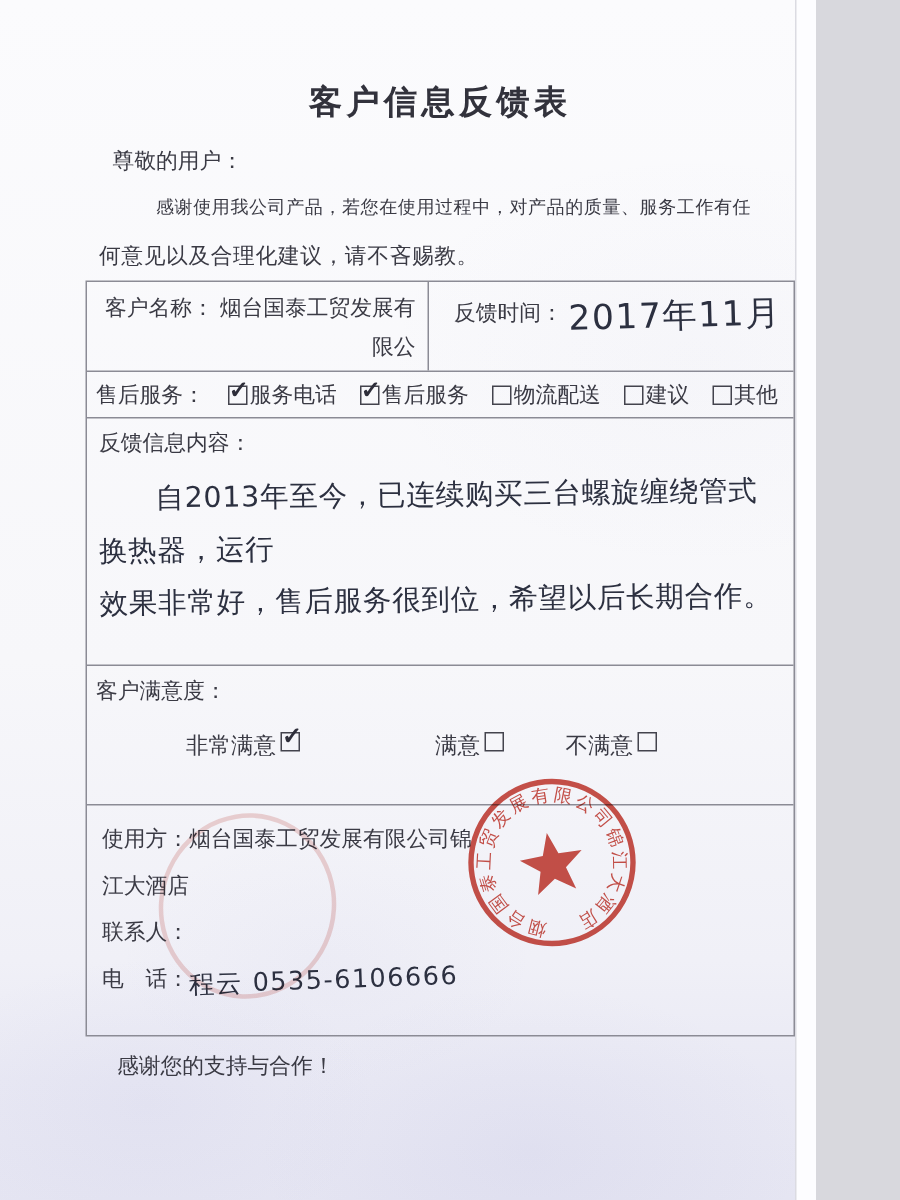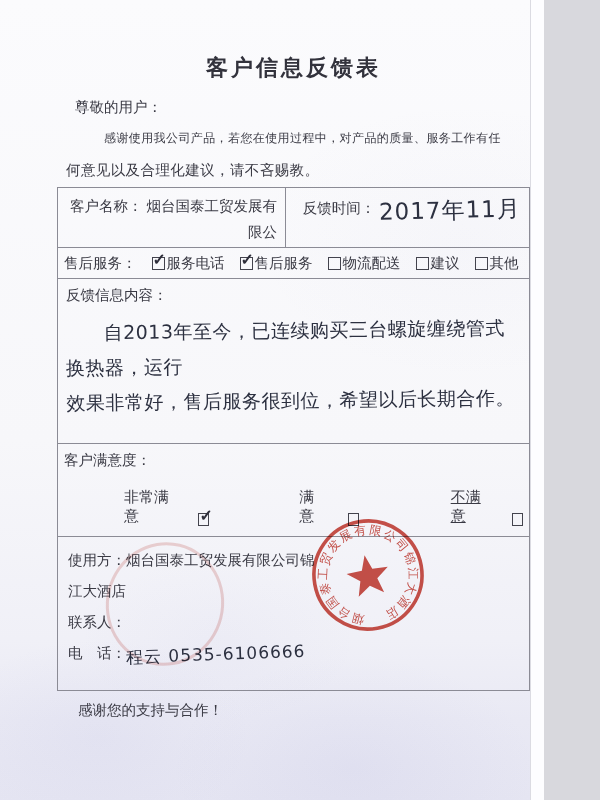--- a/index.html
+++ b/index.html
@@ -40,23 +40,23 @@
   .r3{height:165px;display:block;padding:7px 8px;}
   .r4{height:93px;display:block;padding:7px 6px;}
   .r5{height:155px;}
   .r5 .cell-l{width:228px;padding:8px 8px 0 8px;line-height:30px;}
   .r5 .cell-r{flex:1;padding:8px 8px 0 10px;line-height:31px;}
 
   .cb{display:inline-block;width:13px;height:13px;border:1.5px solid #43434d;
     position:relative;box-sizing:border-box;vertical-align:-2px;}
   .cb .tick{position:absolute;left:0;top:-8px;font-size:16px;font-weight:bold;color:#2e2e3a;}
   .sat-row{margin-top:18px;display:flex;font-size:15px;}
-  .sat-opt{display:inline-flex;align-items:flex-end;gap:23px;}
+  .sat-opt{display:inline-flex;align-items:flex-start;}
   .sat-opt .cb{margin-left:3px;}
-  .sat-1{margin-left:60px;} .sat-2{margin-left:90px;} .sat-3{margin-left:92px;text-decoration:underline;}
+  .sat-1{margin-left:60px;} .sat-2{margin-left:90px;} .sat-3{margin-left:41px;}
 
   .hw{color:#2c3040;font-family:"DejaVu Sans",sans-serif;}
   .hw-time{display:inline-block;font-size:23px;transform:rotate(-1.5deg);
     vertical-align:-5px;margin-left:4px;letter-spacing:1px;}
   .hw-content{margin-top:8px;font-size:19px;line-height:35px;
     transform:rotate(-.7deg);letter-spacing:.5px;}
   .hw-content .l1{text-indent:38px;}
   .hw-phone{display:inline-block;font-size:17px;transform:rotate(-2deg);
     vertical-align:-2px;letter-spacing:1px;}
 

